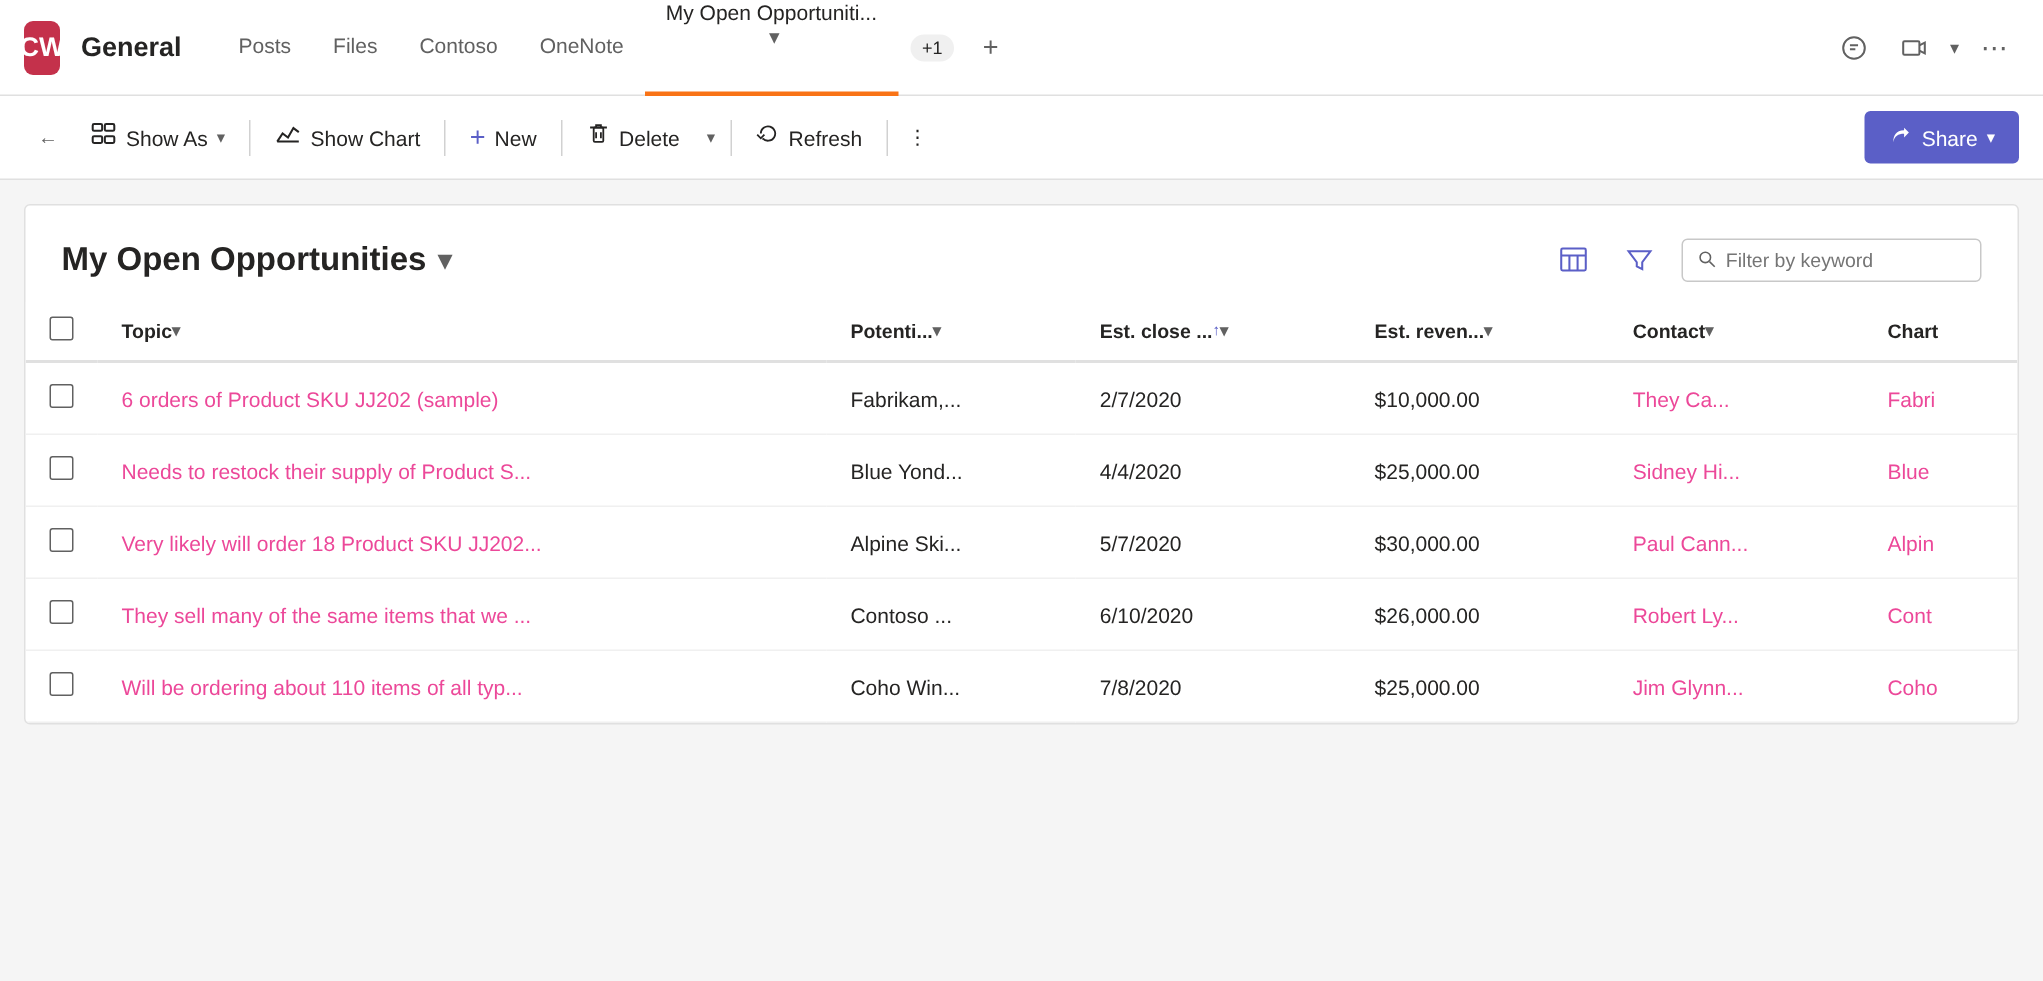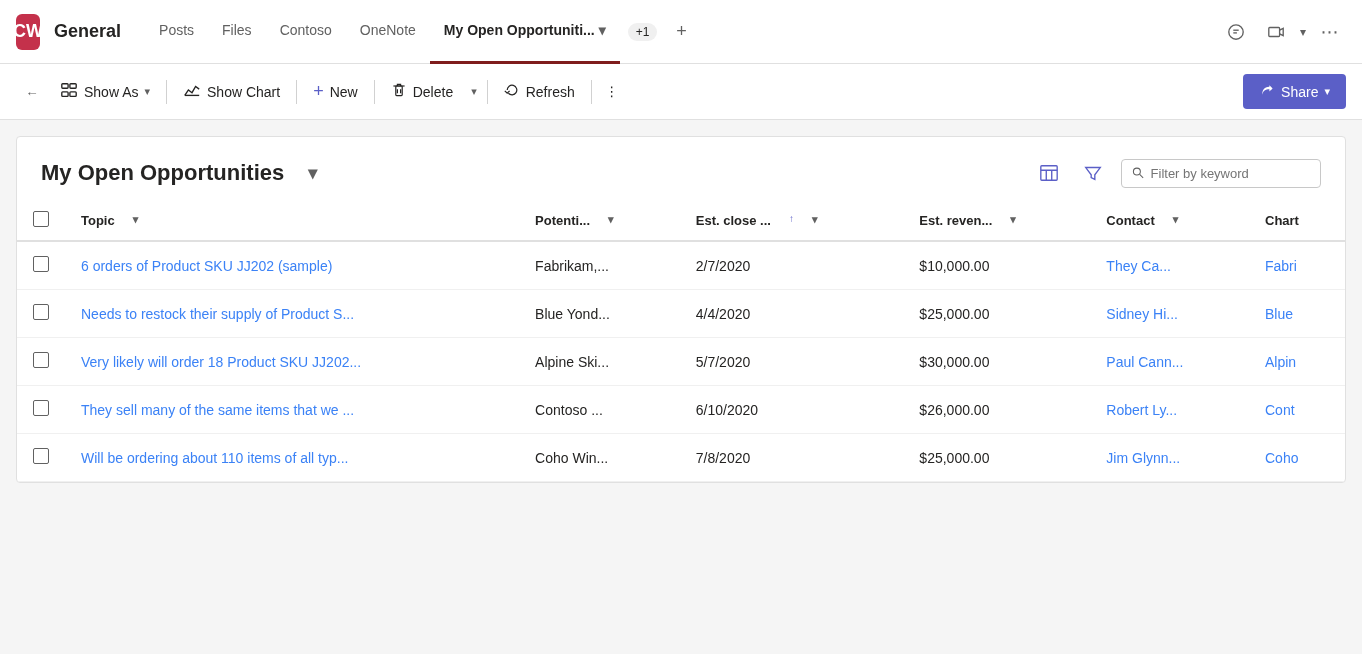--- a/index.html
+++ b/index.html
@@ -17,21 +17,21 @@
     }
     .app-title {
       font-weight: 700; font-size: 18px; margin-right: 24px; white-space: nowrap;
     }
     .nav-tabs { display: flex; align-items: center; gap: 0; flex: 1; }
     .nav-tab {
       padding: 0 14px; height: 64px; display: flex; align-items: center;
       color: #616161; cursor: pointer; font-size: 14px; white-space: nowrap;
       border-bottom: 3px solid transparent; position: relative;
     }
-    .nav-tab.active { color: #252423; font-weight: 700; border-bottom: 3px solid #7f1d1d; }
+    .nav-tab.active { color: #252423; font-weight: 400; border-bottom: 3px solid #f97316; flex-direction: column; }
     .nav-tab-more { display: flex; align-items: center; gap: 4px; cursor: pointer; color: #616161; padding: 0 8px; }
     .nav-right { display: flex; align-items: center; gap: 8px; margin-left: auto; }
     .icon-btn {
       width: 32px; height: 32px; display: flex; align-items: center; justify-content: center;
       border-radius: 4px; cursor: pointer; color: #616161; border: none; background: none;
     }
 
     
     .toolbar {
       background: #fff; border-bottom: 1px solid #e0e0e0;
@@ -62,21 +62,21 @@
     .main-content {
       margin: 16px; background: #fff; border-radius: 4px;
       border: 1px solid #e0e0e0; overflow: hidden;
     }
 
     
     .view-header {
       display: flex; align-items: center; padding: 20px 24px 12px 24px; gap: 12px;
     }
     .view-title {
-      display: flex; align-items: center; gap: 24px; font-size: 22px; font-weight: 700;
+      display: flex; align-items: center; gap: 8px; font-size: 22px; font-weight: 700;
     }
     .view-title-chevron { color: #616161; font-size: 18px; cursor: pointer; }
     .view-header-right { display: flex; align-items: center; gap: 12px; margin-left: auto; }
     .filter-search {
       display: flex; align-items: center; border: 1px solid #c8c8c8; border-radius: 4px;
       padding: 6px 10px; gap: 6px; background: #fff; width: 200px;
     }
     .filter-search input {
       border: none; outline: none; font-size: 13px; color: #c2410c; width: 100%;
       font-family: inherit;
@@ -88,25 +88,25 @@
 
     
     .data-table { width: 100%; border-collapse: collapse; }
     .data-table thead tr { border-bottom: 2px solid #e0e0e0; }
     .data-table th {
       padding: 10px 16px; text-align: left; font-weight: 600; font-size: 13px;
       color: #252423; white-space: nowrap; background: #fff;
     }
     .col-check { width: 48px; }
     .col-topic { min-width: 280px; }
-    .th-inner { display: flex; align-items: flex-start; gap: 18px; cursor: pointer; }
+    .th-inner { display: flex; align-items: center; gap: 0; cursor: pointer; }
     .sort-up { font-size: 10px; color: #5b5fc7; }
     .data-table tbody tr { border-bottom: 1px solid #f0f0f0; }
     .data-table td { padding: 14px 16px; font-size: 14px; vertical-align: middle; }
-    .td-link { color: #3b82f6; cursor: pointer; text-decoration: none; }
+    .td-link { color: #ec4899; cursor: pointer; text-decoration: none; }
     .td-check { width: 48px; }
     .checkbox {
       width: 16px; height: 16px; border: 1.5px solid #616161; border-radius: 2px;
       cursor: pointer; display: inline-flex; align-items: center; justify-content: center;
     }
 
     
     .table-container { overflow-y: auto; max-height: 380px; }
     .table-container::-webkit-scrollbar { width: 8px; }
     .table-container::-webkit-scrollbar-thumb { background: #c8c8c8; border-radius: 4px; }

